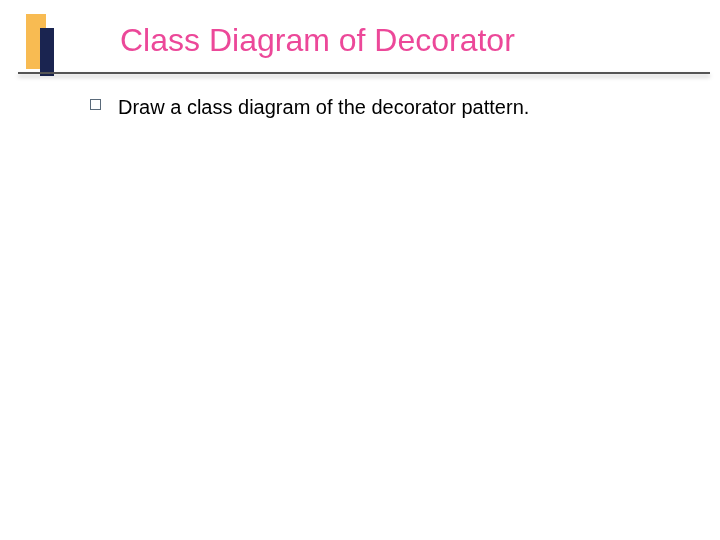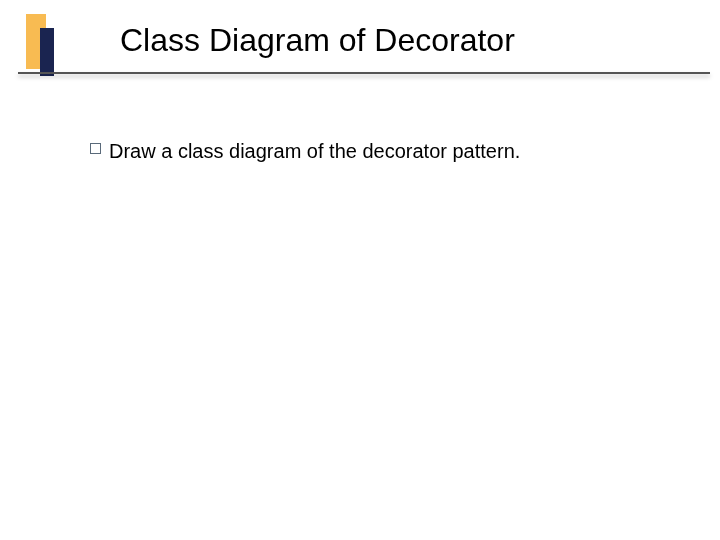--- a/index.html
+++ b/index.html
@@ -41,43 +41,42 @@
       top: 14px;
       width: 14px;
       height: 48px;
       background: #1a2450;
     }
     .title {
       position: absolute;
       left: 120px;
       top: 22px;
       font-size: 32px;
-      color: #000000;
+      color: #ec4899;
       font-weight: normal;
     }
     .underline {
       position: absolute;
       left: 18px;
       top: 72px;
       width: 692px;
       height: 2px;
       background: #555555;
       box-shadow: 0 3px 4px rgba(0,0,0,0.25);
     }
     .body-area {
       position: absolute;
       left: 90px;
       top: 94px;
       right: 20px;
     }
     .bullet-row {
       display: flex;
       align-items: flex-start;
-      gap: 8px;
-      margin-top: 44px;
+      gap: 17px;
     }
     .bullet-icon {
       width: 11px;
       height: 11px;
       border: 1.5px solid #5a6a7a;
       margin-top: 5px;
       flex-shrink: 0;
     }
     .bullet-text {
       font-size: 20px;

